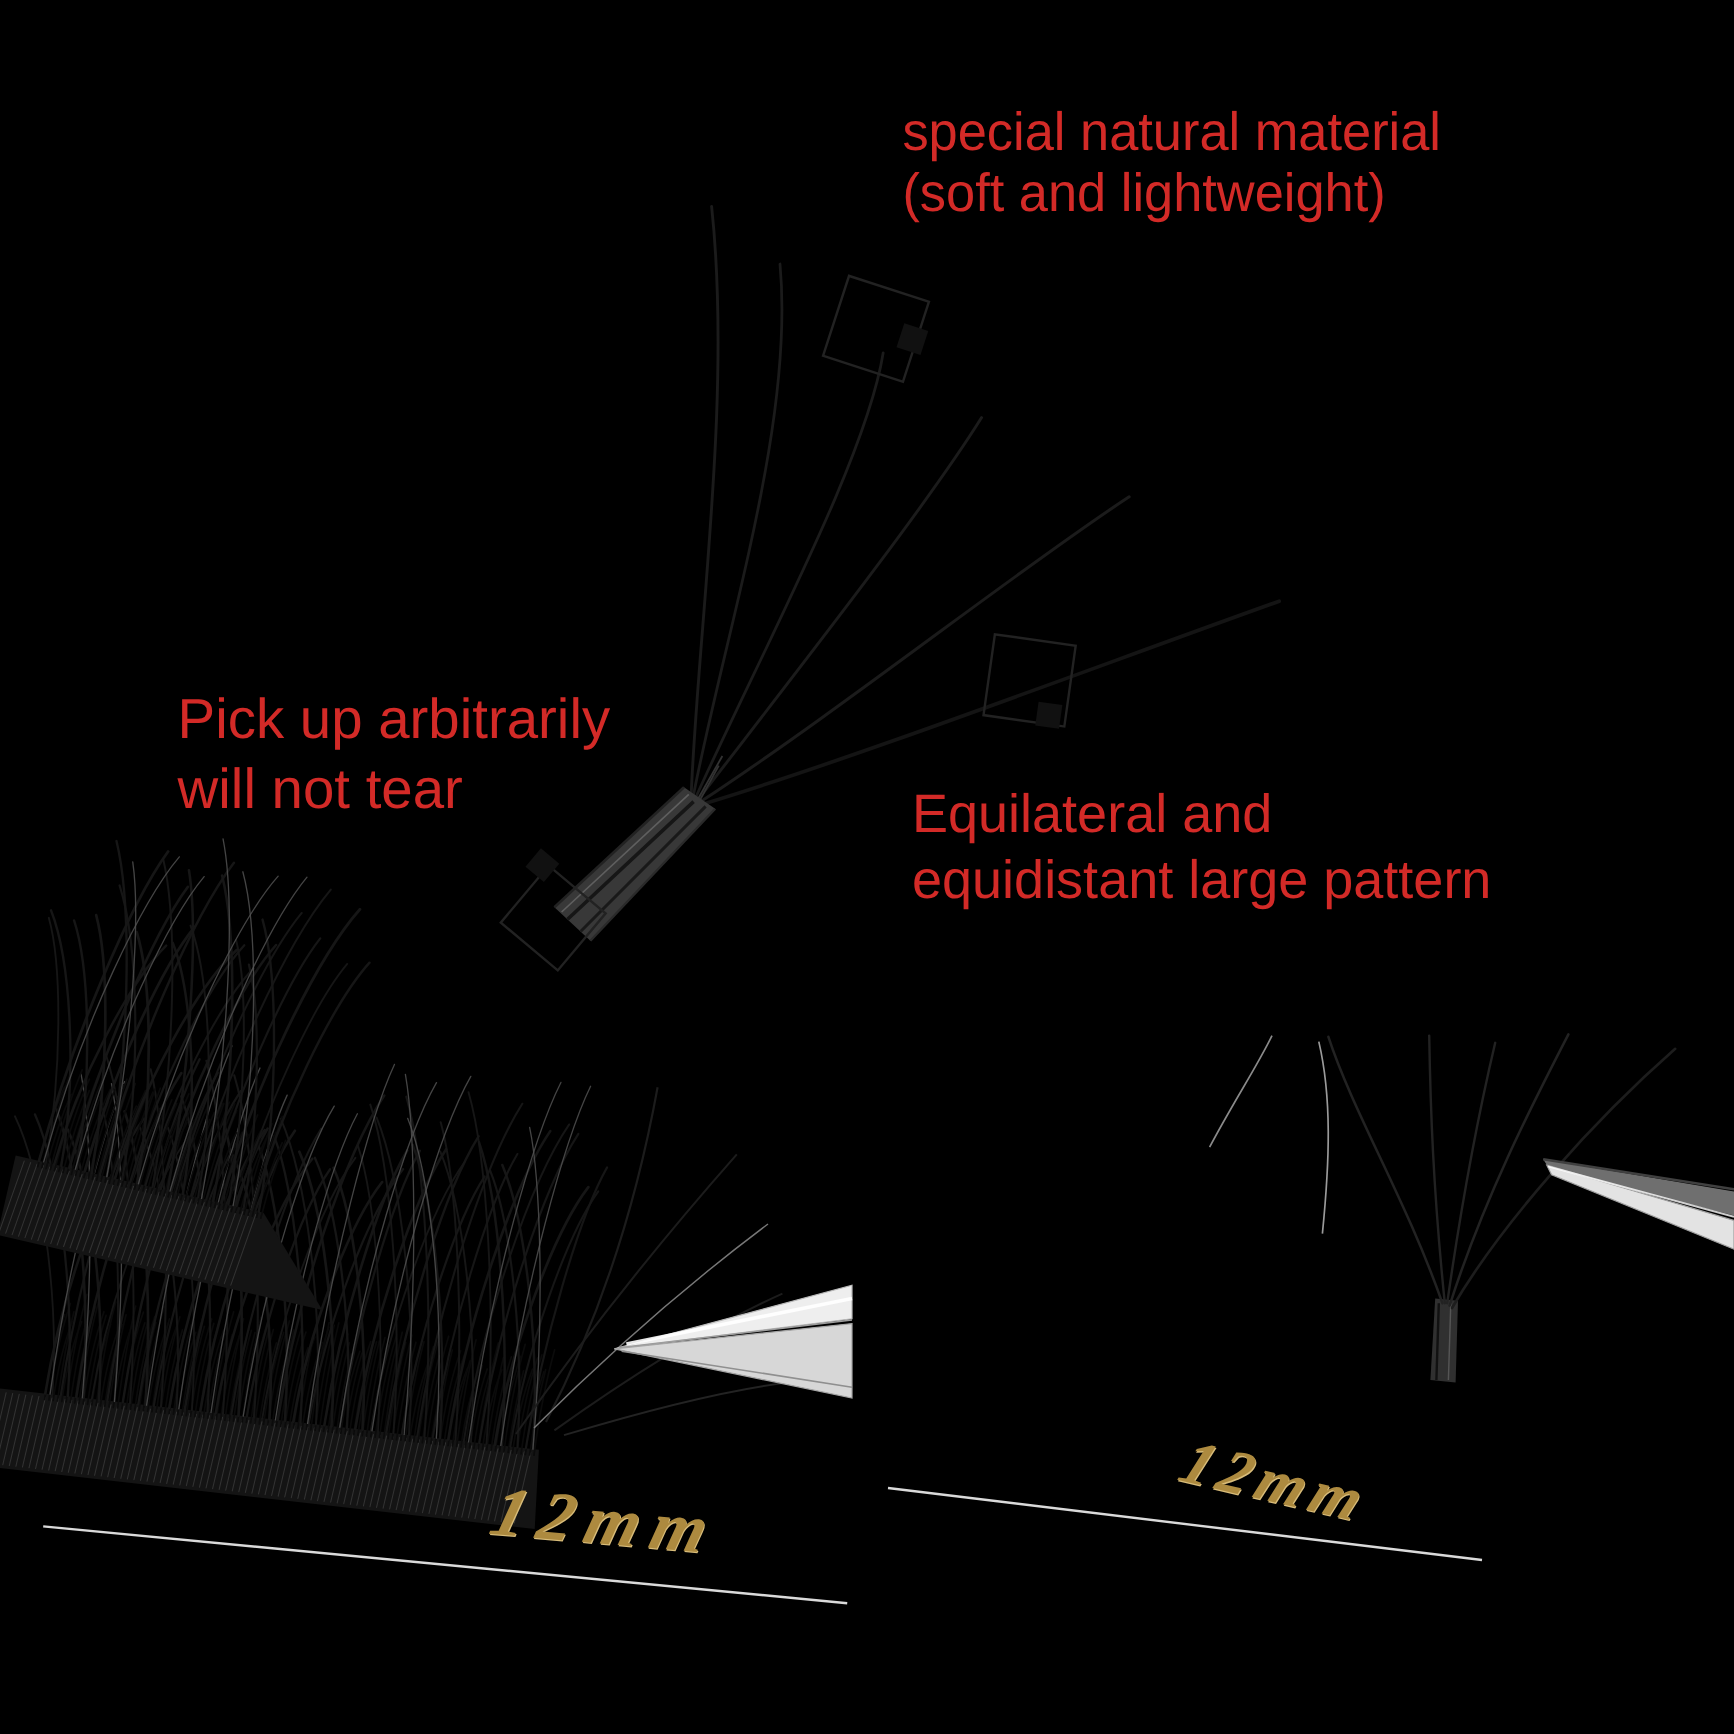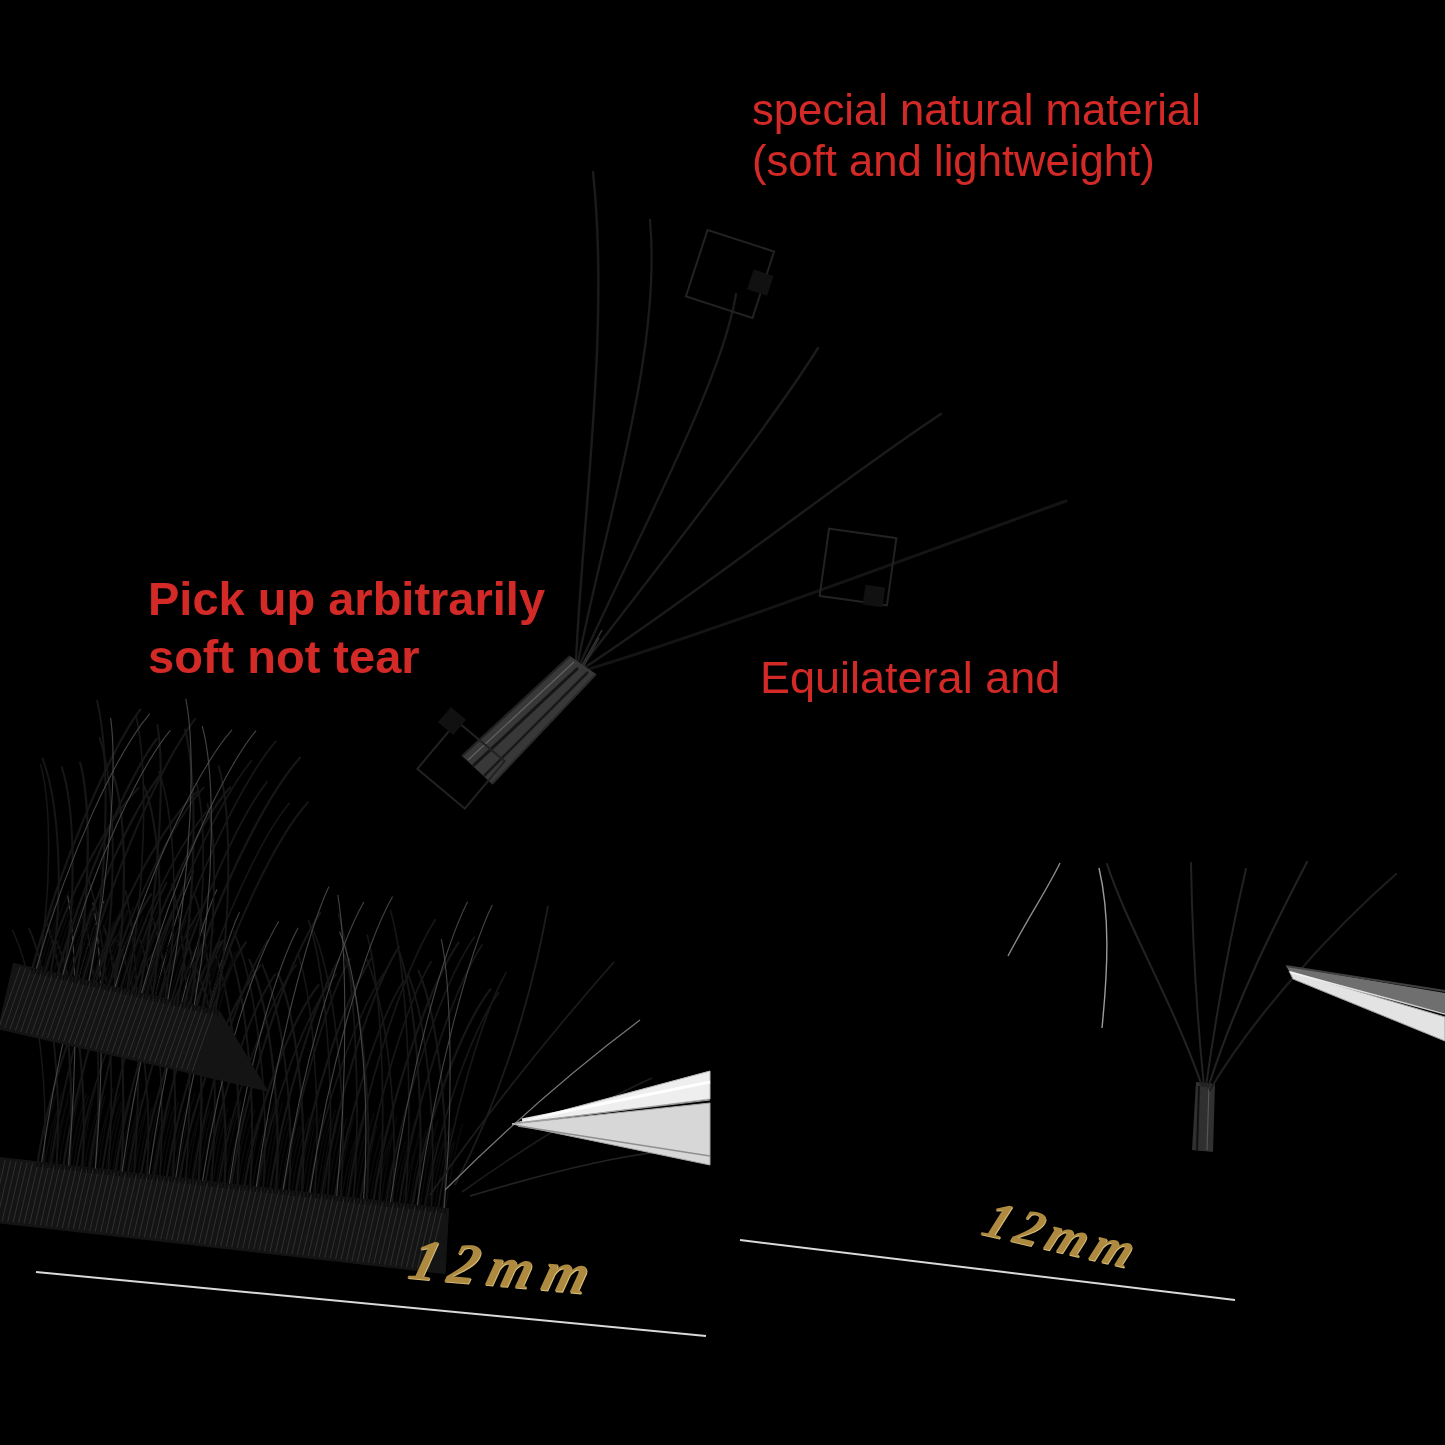--- a/index.html
+++ b/index.html
@@ -4,21 +4,21 @@
 <style>
   html,body{margin:0;padding:0;background:#fff;}
   .canvas{
     position:relative;width:1445px;height:1445px;background:#000000;
     overflow:hidden;font-family:"Liberation Sans",sans-serif;
   }
   .art{position:absolute;left:0;top:0;}
   .note{position:absolute;color:#d32a27;}
   .note div{white-space:nowrap;}
   .note-material{left:752px;top:84px;font-size:45px;line-height:51px;transform:scaleX(.97);transform-origin:left top;}
-  .note-pickup{left:148px;top:570px;font-size:47px;line-height:58px;font-weight:bold;}
+  .note-pickup{left:148px;top:570px;font-size:47px;line-height:58px;}
   .note-pattern{left:760px;top:650px;font-size:45px;line-height:55px;}
   .gold{
     position:absolute;color:#ad8a3f;font-family:"Liberation Serif",serif;
     font-weight:bold;font-style:italic;white-space:nowrap;
     text-shadow:1px 1px 0 #d8bc7a;
   }
   .gold-left{left:420px;top:1226px;font-size:58px;letter-spacing:10px;transform:rotate(5deg) skewX(-10deg);transform-origin:left top;}
   .gold-right{left:998px;top:1190px;font-size:52px;letter-spacing:6px;transform:rotate(13deg) skewX(-10deg);transform-origin:left top;}
 </style>
 </head>
@@ -517,21 +517,22 @@
       <path d="M 740 1240 L 1235 1300" stroke="#dadada" stroke-width="2" fill="none"></path>
     </g>
   </svg>
 
   <div class="note note-material" style="color: rgb(211, 42, 39);">
     <div>special natural material</div>
     <div>(soft and lightweight)</div>
   </div>
   <div class="note note-pickup" style="color: rgb(211, 42, 39);">
     <div>Pick up arbitrarily</div>
-    <div>soft not tear</div>
+    <div>will not tear</div>
   </div>
   <div class="note note-pattern" style="color: rgb(211, 42, 39);">
     <div>Equilateral and</div>
+    <div>equidistant large pattern</div>
   </div>
 
   <div class="gold gold-left" style="color: rgb(173, 138, 63);">12mm</div>
   <div class="gold gold-right" style="color: rgb(173, 138, 63);">12mm</div>
 </div>
 
 </body></html>

